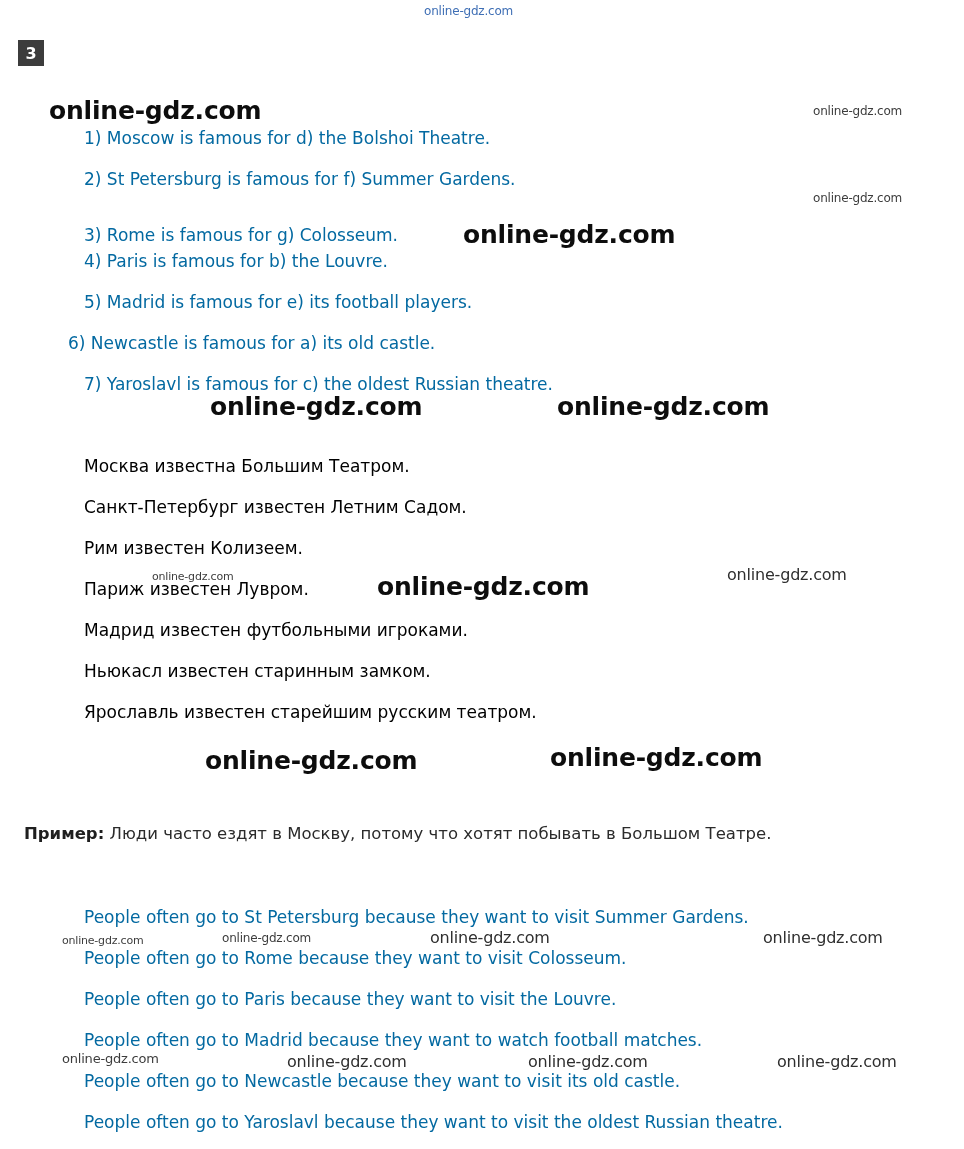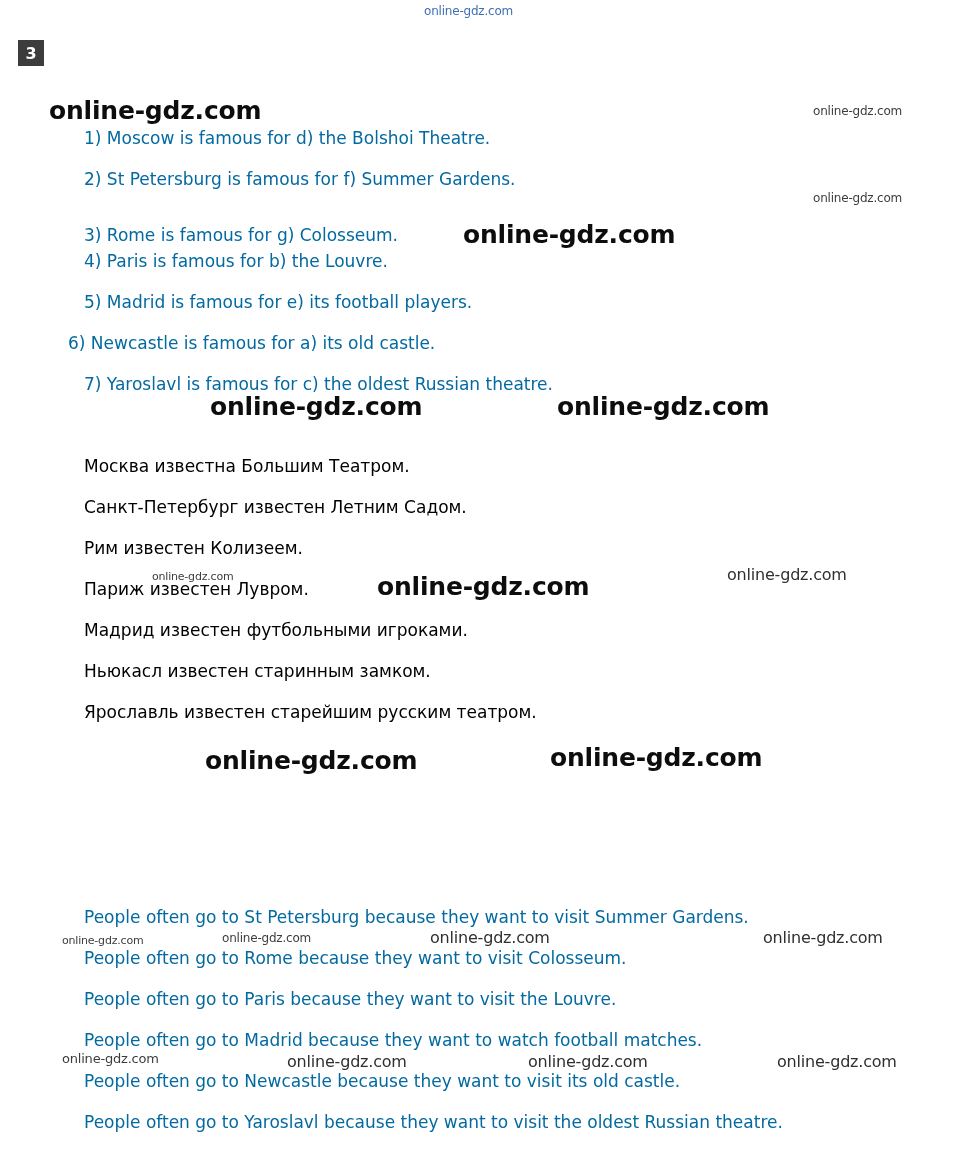--- a/index.html
+++ b/index.html
@@ -112,20 +112,24 @@
       <div class="line line-ru" style="left: 84px; top: 456px;">Москва известна Большим Театром.</div>
       <div class="line line-ru" style="left: 84px; top: 497px;">Санкт-Петербург известен Летним Садом.</div>
       <div class="line line-ru" style="left: 84px; top: 538px;">Рим известен Колизеем.</div>
       <div class="line line-ru" style="left: 84px; top: 579px;">Париж известен Лувром.</div>
       <div class="line line-ru" style="left: 84px; top: 620px;">Мадрид известен футбольными игроками.</div>
       <div class="line line-ru" style="left: 84px; top: 661px;">Ньюкасл известен старинным замком.</div>
       <div class="line line-ru" style="left: 84px; top: 702px;">Ярославль известен старейшим русским театром.</div>
     </div>
 
 
+  <div class="example-row">
+    <span class="example-label">Пример:</span>
+    <span>Люди часто ездят в Москву, потому что хотят побывать в Большом Театре.</span>
+  </div>
 
   <div id="partb-list">
       <div class="line" style="left: 84px; top: 907px;">People often go to St Petersburg because they want to visit Summer Gardens.</div>
       <div class="line" style="left: 84px; top: 948px;">People often go to Rome because they want to visit Colosseum.</div>
       <div class="line" style="left: 84px; top: 989px;">People often go to Paris because they want to visit the Louvre.</div>
       <div class="line" style="left: 84px; top: 1030px;">People often go to Madrid because they want to watch football matches.</div>
       <div class="line" style="left: 84px; top: 1071px;">People often go to Newcastle because they want to visit its old castle.</div>
       <div class="line" style="left: 84px; top: 1112px;">People often go to Yaroslavl because they want to visit the oldest Russian theatre.</div>
     </div>
 

